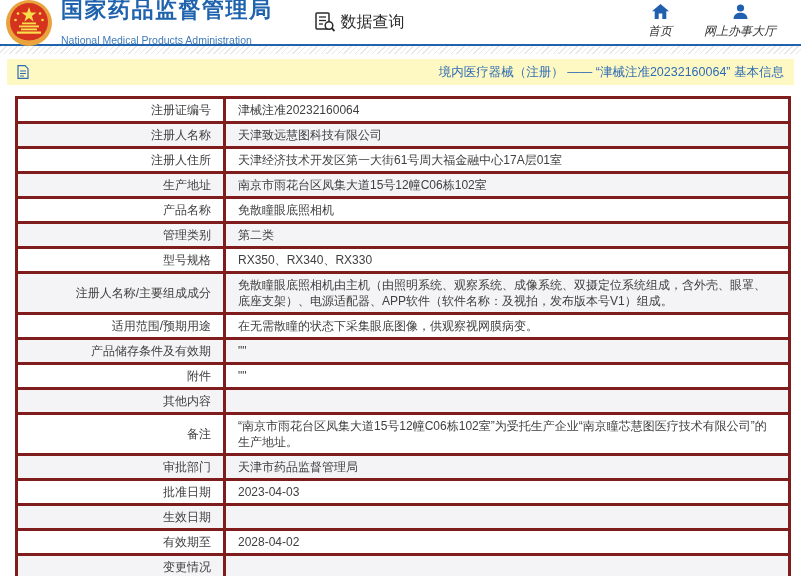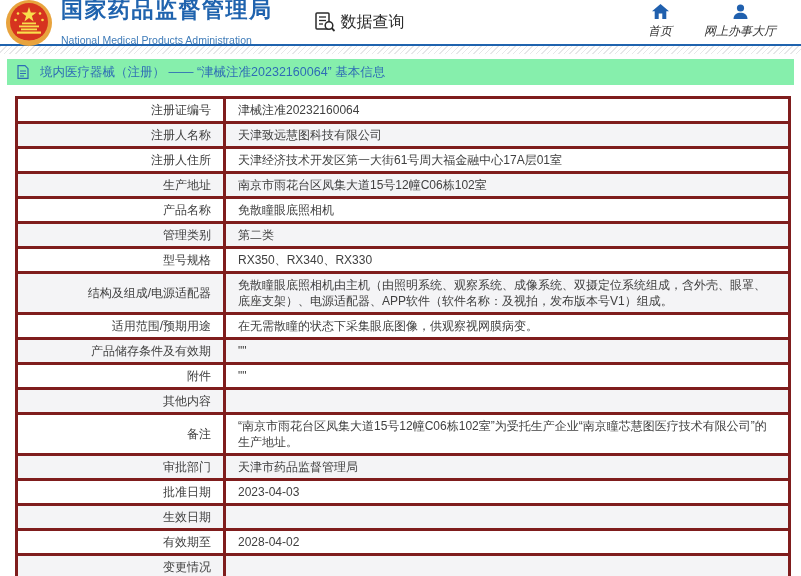--- a/index.html
+++ b/index.html
@@ -68,27 +68,28 @@
       135deg,
       rgba(120,120,130,0.18) 0 1px,
       transparent 1px 4px
     );
   }
 
   
   .breadcrumb {
     margin: 5px 7px 0;
     height: 26px;
-    background: #86efac;
-    display: flex;
-    align-items: center;
-    gap: 11px;
+    background: #fef9c3;
+    display: flex;
+    align-items: center;
+    gap: 18px;
     padding: 0 10px;
     font-size: 12.5px;
     color: #2e6cb5;
+    justify-content: space-between;
   }
 
   
   table.info {
     margin: 11px 15px 0;
     width: 776px;
     border-collapse: collapse;
     table-layout: fixed;
   }
   table.info tr:nth-child(odd)  { background: #ffffff; }
@@ -207,21 +208,21 @@
       </tr>
       <tr>
         <th>管理类别</th>
         <td>第二类</td>
       </tr>
       <tr>
         <th>型号规格</th>
         <td>RX350、RX340、RX330</td>
       </tr>
       <tr>
-        <th>结构及组成/电源适配器</th>
+        <th>注册人名称/主要组成成分</th>
         <td>免散瞳眼底照相机由主机（由照明系统、观察系统、成像系统、双摄定位系统组成，含外壳、眼罩、底座支架）、电源适配器、APP软件（软件名称：及视拍，发布版本号V1）组成。</td>
       </tr>
       <tr>
         <th>适用范围/预期用途</th>
         <td>在无需散瞳的状态下采集眼底图像，供观察视网膜病变。</td>
       </tr>
       <tr>
         <th>产品储存条件及有效期</th>
         <td>""</td>
       </tr>

